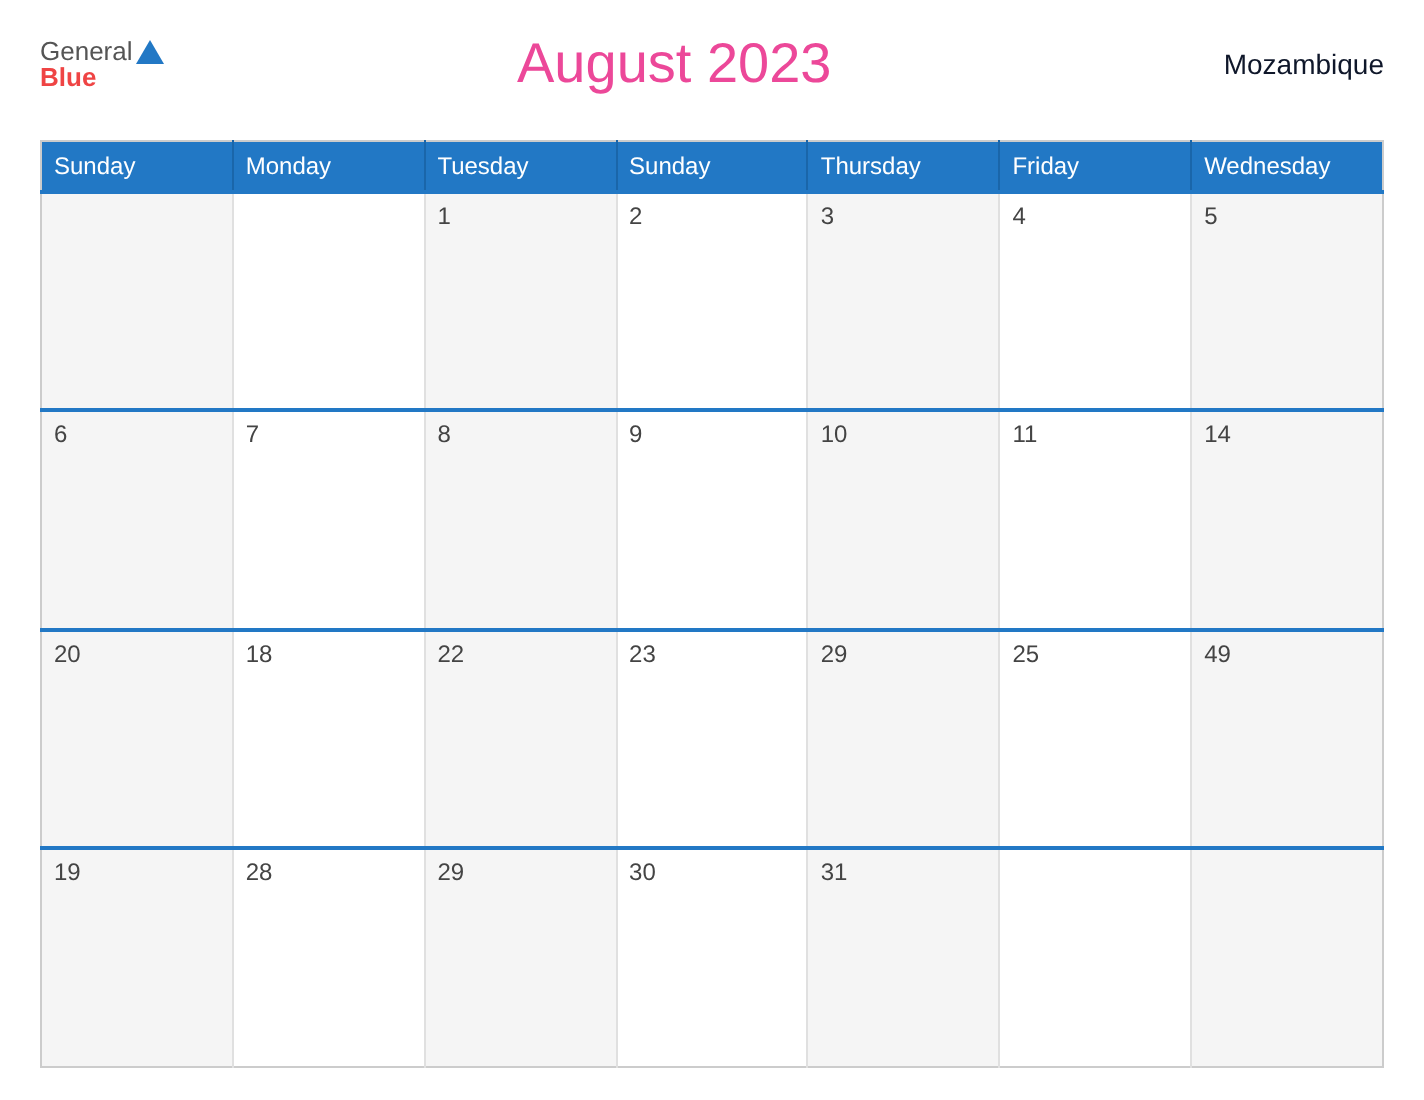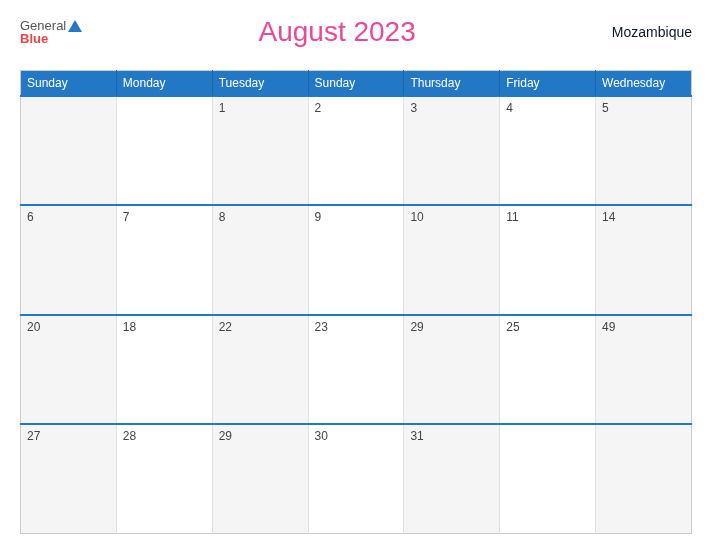--- a/index.html
+++ b/index.html
@@ -159,21 +159,21 @@
         <tr>
           <td><span class="day-num">20</span></td>
           <td><span class="day-num">18</span></td>
           <td><span class="day-num">22</span></td>
           <td><span class="day-num">23</span></td>
           <td><span class="day-num">29</span></td>
           <td><span class="day-num">25</span></td>
           <td><span class="day-num">49</span></td>
         </tr>
         <tr>
-          <td><span class="day-num">27</span></td>
+          <td><span class="day-num">19</span></td>
           <td><span class="day-num">28</span></td>
           <td><span class="day-num">29</span></td>
           <td><span class="day-num">30</span></td>
           <td><span class="day-num">31</span></td>
           <td></td>
           <td></td>
         </tr>
       </tbody>
   </table>
 </div>

